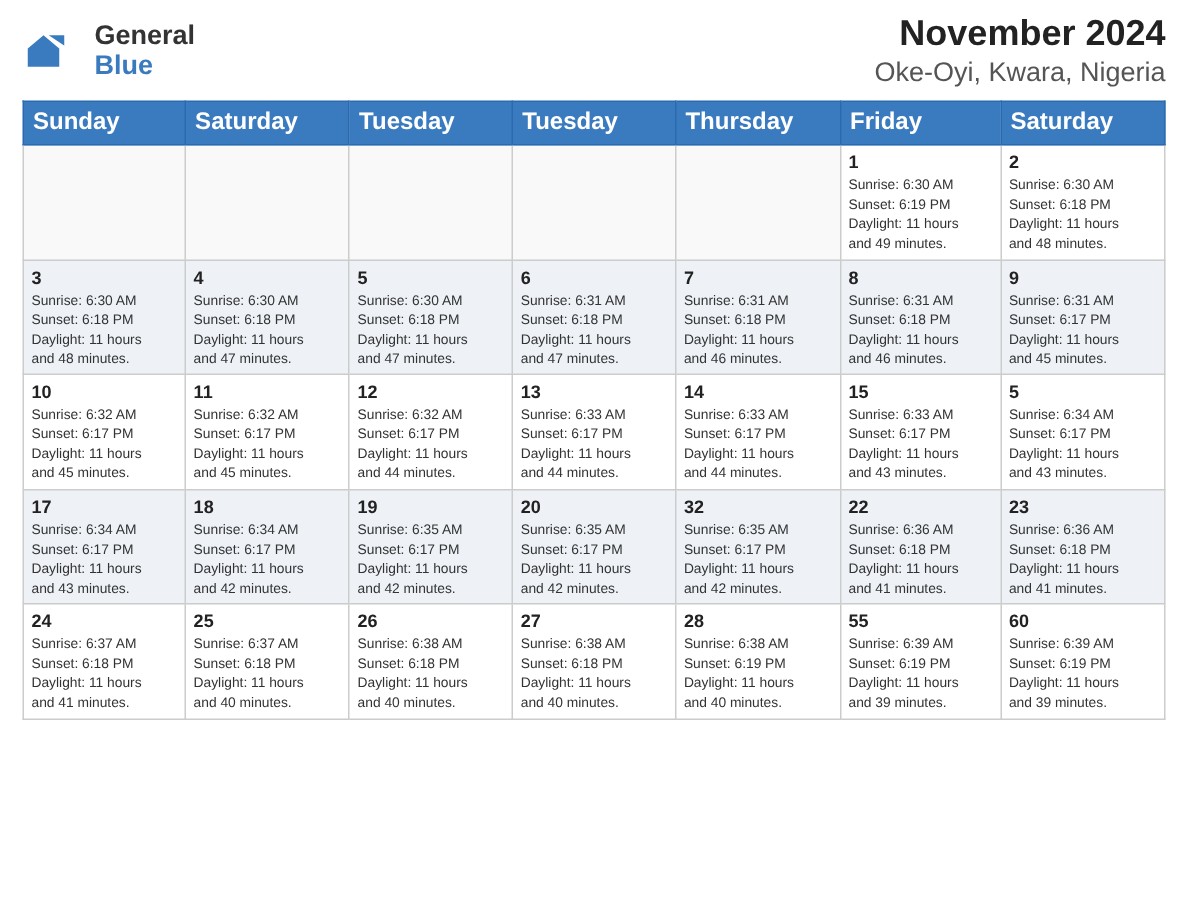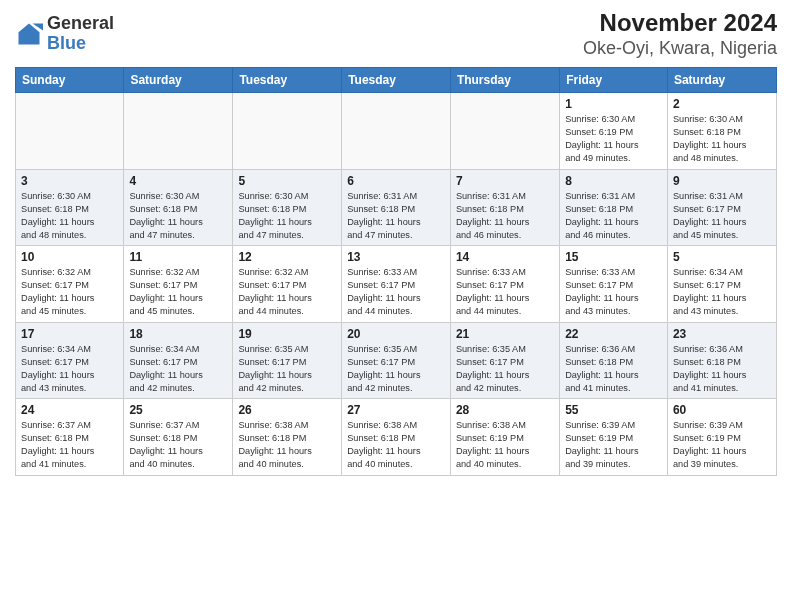--- a/index.html
+++ b/index.html
@@ -18,20 +18,21 @@
     .header {
       display: flex;
       align-items: flex-start;
       justify-content: space-between;
       margin-bottom: 8px;
     }
     .logo {
       display: flex;
       align-items: center;
       margin-top: 4px;
+      gap: 16px;
     }
     .logo-text {
       font-size: 18px;
       font-weight: bold;
       line-height: 1.1;
     }
     .logo-general { color: #333; }
     .logo-blue { color: #3a7bbf; }
     .logo-icon {
       width: 28px;
@@ -53,21 +54,21 @@
       margin-top: 2px;
     }
     .calendar {
       width: 100%;
       border-collapse: collapse;
       border: 1px solid #ccc;
     }
     .calendar th {
       background-color: #3a7bbf;
       color: #fff;
-      font-size: 12px;
+      font-size: 16px;
       font-weight: bold;
       padding: 5px 6px;
       text-align: left;
       border: 1px solid #2a6aaf;
     }
     .calendar td {
       vertical-align: top;
       border: 1px solid #ccc;
       padding: 4px 5px;
       font-size: 9.5px;
@@ -280,21 +281,21 @@
 and 42 minutes.</div>
           </td>
           <td>
             <span class="day-number">20</span>
             <div class="day-info" style="white-space: pre-line;">Sunrise: 6:35 AM
 Sunset: 6:17 PM
 Daylight: 11 hours
 and 42 minutes.</div>
           </td>
           <td>
-            <span class="day-number">21</span>
+            <span class="day-number">32</span>
             <div class="day-info" style="white-space: pre-line;">Sunrise: 6:35 AM
 Sunset: 6:17 PM
 Daylight: 11 hours
 and 42 minutes.</div>
           </td>
           <td>
             <span class="day-number">22</span>
             <div class="day-info" style="white-space: pre-line;">Sunrise: 6:36 AM
 Sunset: 6:18 PM
 Daylight: 11 hours

